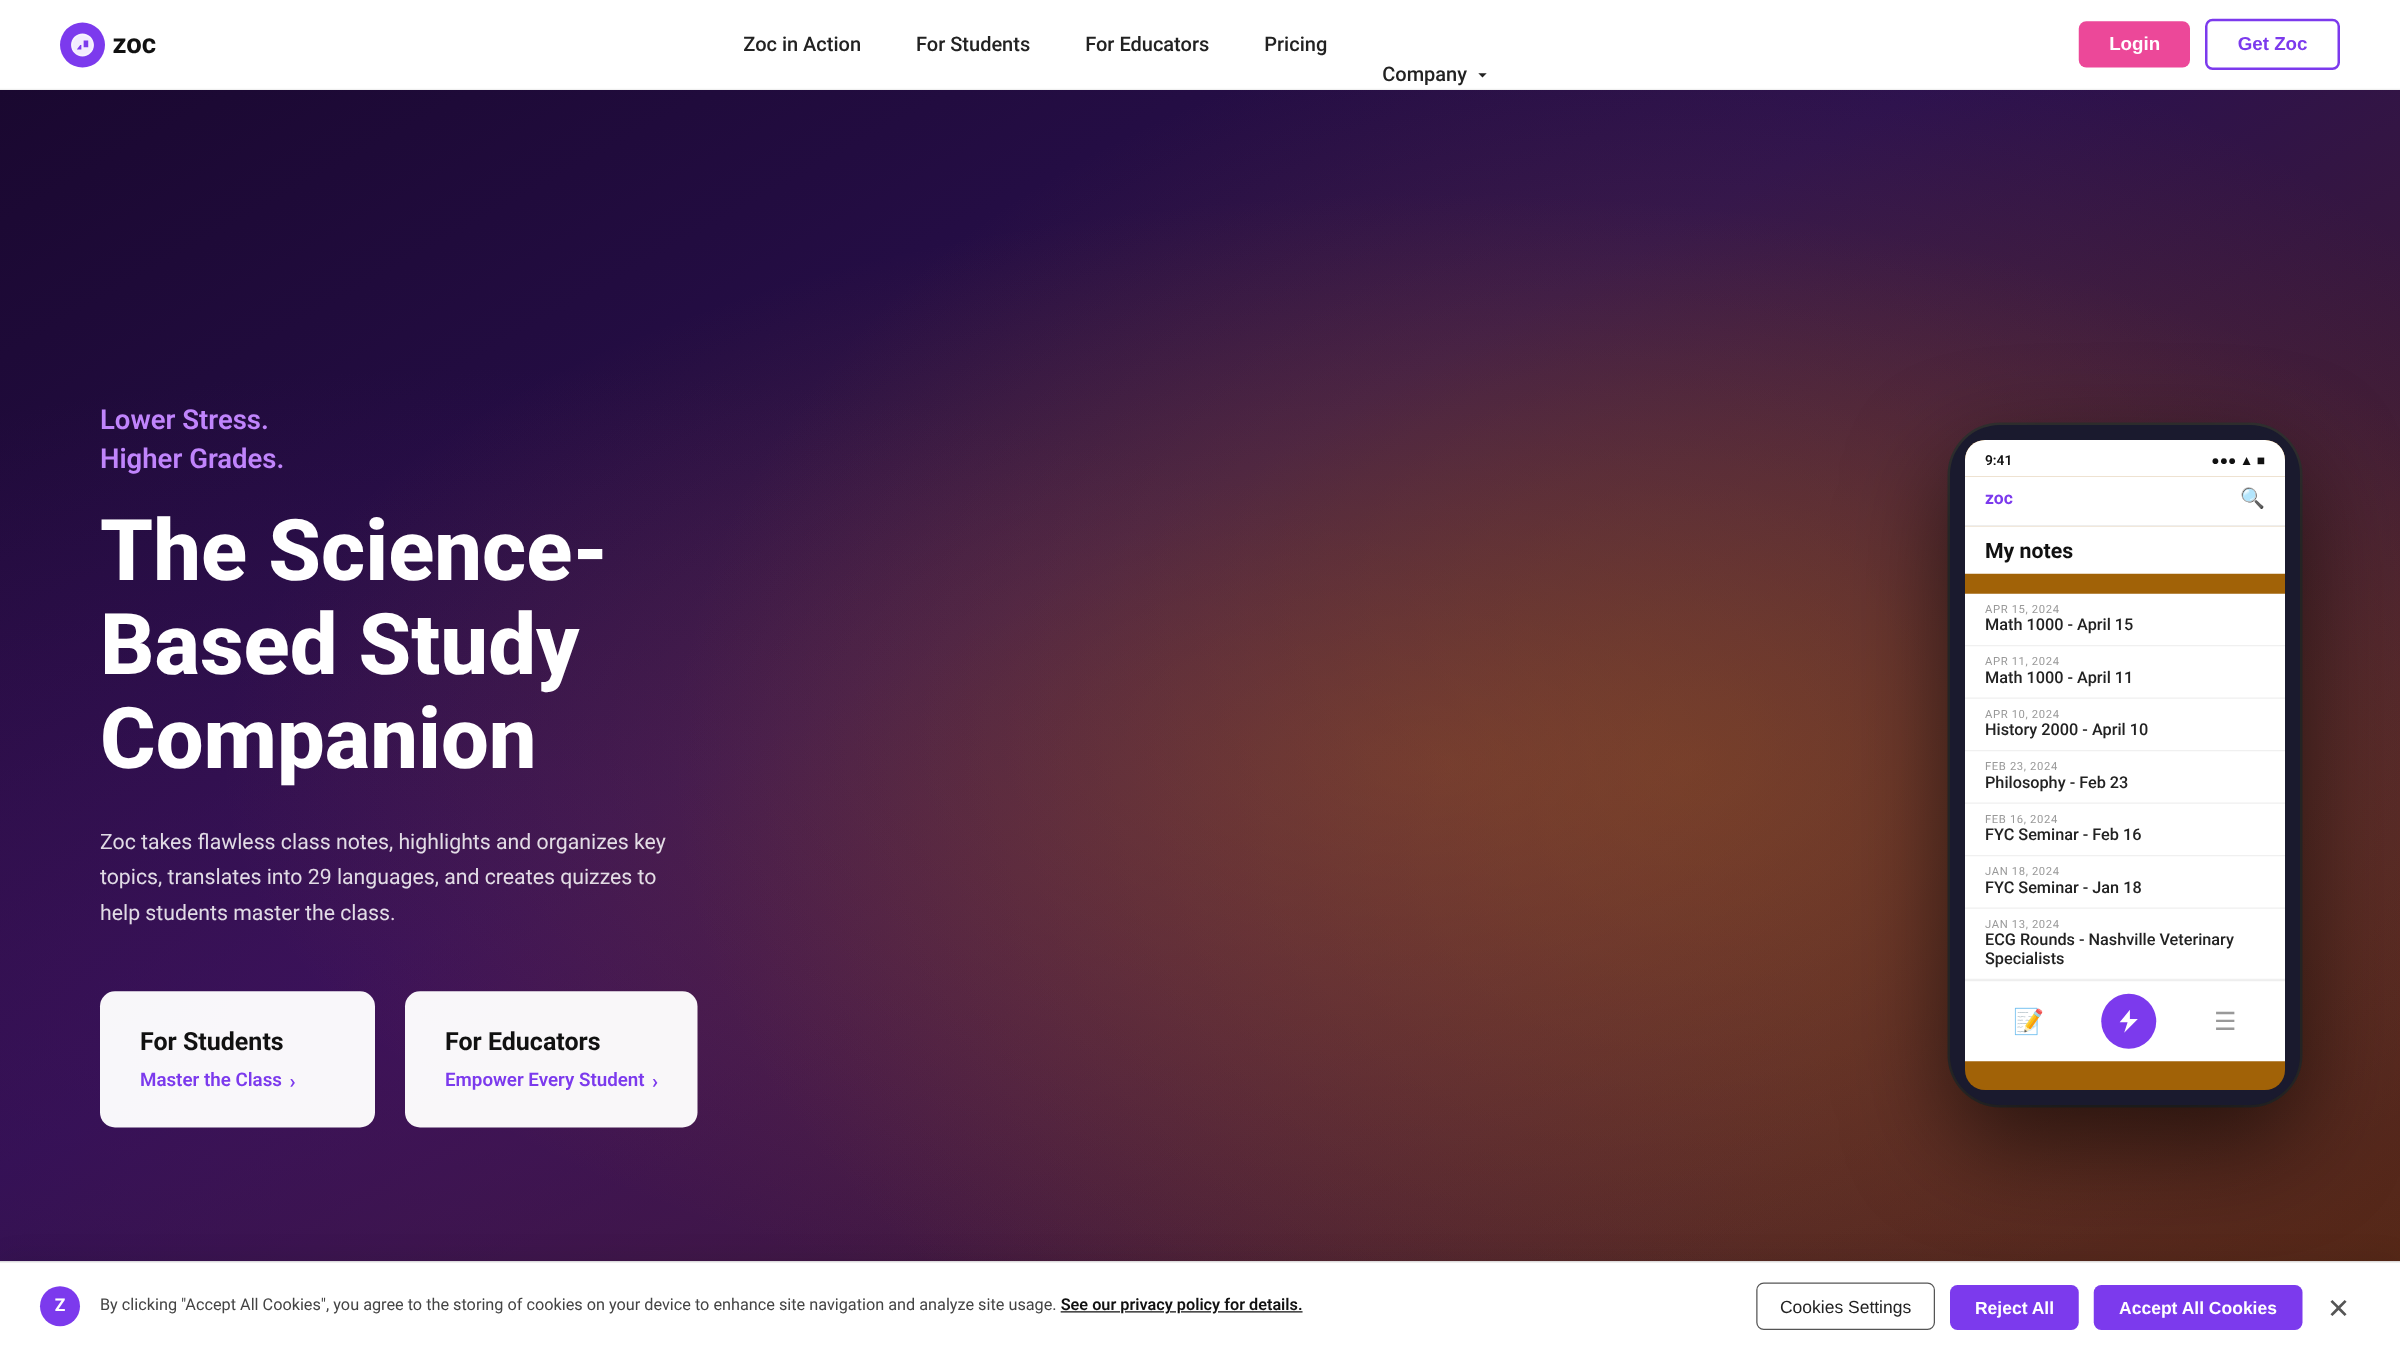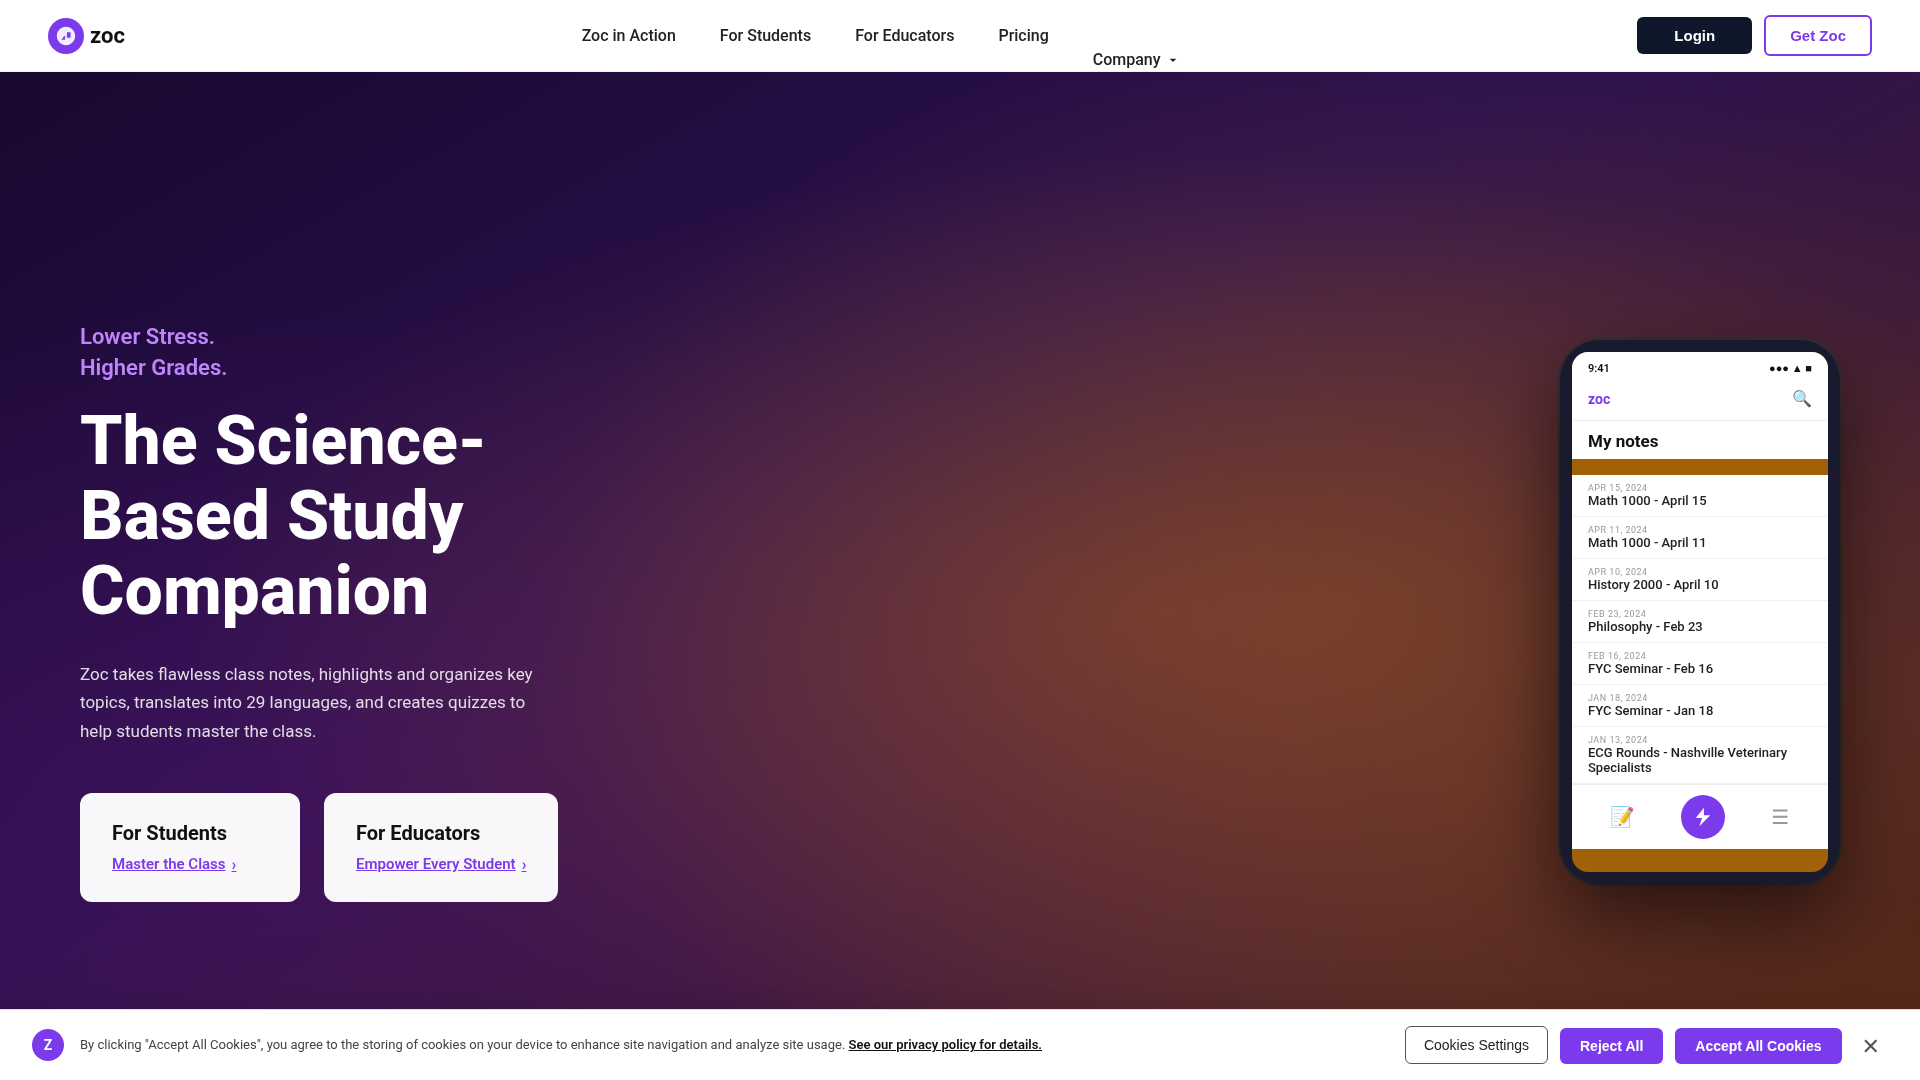--- a/index.html
+++ b/index.html
@@ -31,22 +31,22 @@
     .nav-links a {
       text-decoration: none; color: #222; font-size: 16px; font-weight: 500;
     }
     .nav-company {
       display: flex; align-items: center; gap: 4px; cursor: pointer;
       color: #222; font-size: 16px; font-weight: 500; margin-top: 48px;
     }
     .nav-company svg { width: 16px; height: 16px; fill: #222; }
     .nav-actions { display: flex; gap: 12px; align-items: center; }
     .btn-login {
-      background: #0f172a; color: #fff; border: none;
-      padding: 10px 37px; border-radius: 6px; font-size: 15px; font-weight: 600;
+      background: #ec4899; color: #fff; border: none;
+      padding: 10px 24px; border-radius: 6px; font-size: 15px; font-weight: 600;
       cursor: pointer;
     }
     .btn-get-zoc {
       background: #fff; color: #7c3aed; border: 2px solid #7c3aed;
       padding: 10px 24px; border-radius: 6px; font-size: 15px; font-weight: 600;
       cursor: pointer;
     }
 
     
     .hero {
@@ -100,21 +100,21 @@
     }
     .hero-card-title {
       font-size: 20px; font-weight: 700; color: #111;
       margin-bottom: 10px;
     }
     .hero-card-link {
       display: flex; align-items: center; gap: 6px;
       color: #7c3aed; font-size: 15px; font-weight: 600;
       text-decoration: none; cursor: pointer;
     }
-    .hero-card-link span { text-decoration: underline; }
+    .hero-card-link span { }
     .hero-card-link .arrow { font-size: 16px; }
 
     
     .phone-wrap {
       position: absolute; right: 80px; top: 50%;
       transform: translateY(-50%);
       z-index: 3;
       width: 280px;
     }
     .phone-outer {

